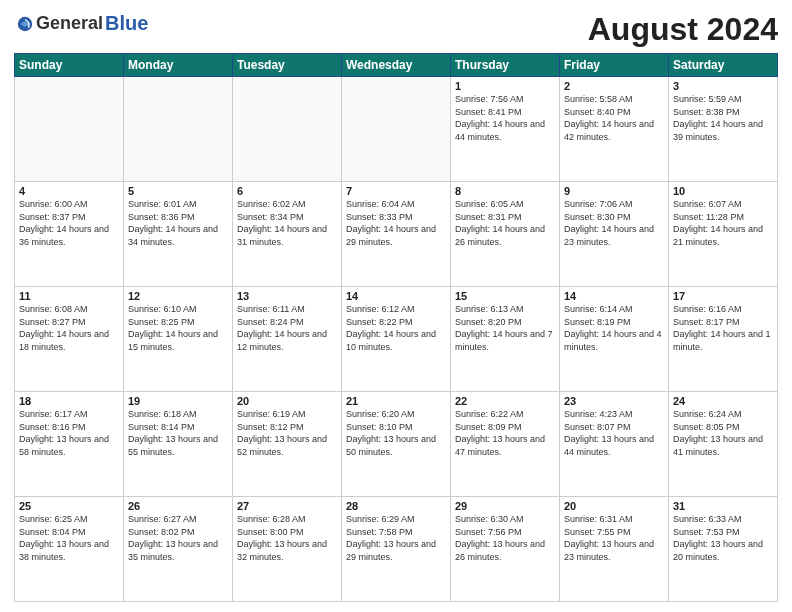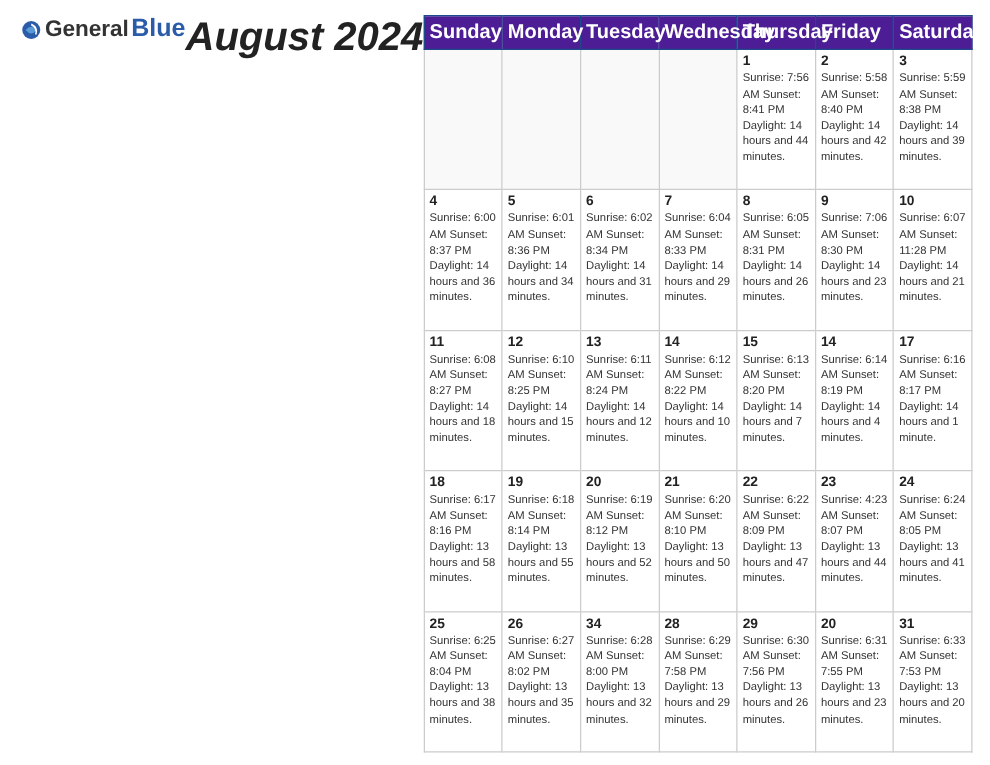--- a/index.html
+++ b/index.html
@@ -8,20 +8,21 @@
       background: #fff;
       width: 792px;
       height: 612px;
       overflow: hidden;
     }
     .page {
       width: 792px;
       height: 612px;
       padding: 12px 14px 10px 14px;
       display: flex;
+      flex-direction: column;
     }
     .header {
       display: flex;
       justify-content: space-between;
       align-items: flex-start;
       margin-bottom: 6px;
     }
     .logo {
       display: flex;
       flex-direction: column;
@@ -42,43 +43,42 @@
       font-weight: bold;
       color: #2a5caa;
     }
     .logo-icon {
       width: 18px;
       height: 18px;
       margin-left: 2px;
     }
     .title-block {
       text-align: right;
-      font-style: italic;
     }
     .month-title {
       font-size: 32px;
       font-weight: bold;
       color: #222;
       line-height: 1.1;
     }
     .location-title {
       font-size: 15px;
       color: #444;
     }
     .calendar {
       flex: 1;
       border: 1px solid #ccc;
       border-collapse: collapse;
       width: 100%;
       table-layout: fixed;
     }
     .calendar th {
-      background: #4c1d95;
+      background: #0f766e;
       color: #fff;
-      font-size: 16px;
+      font-size: 12px;
       font-weight: bold;
       padding: 4px 4px;
       text-align: left;
       border: 1px solid #1e4a8a;
     }
     .calendar td {
       border: 1px solid #ccc;
       vertical-align: top;
       padding: 3px 4px;
       font-size: 9.5px;
@@ -329,21 +329,21 @@
 and 38 minutes.</div>
           </td>
           <td>
             <span class="day-num">26</span>
             <div class="day-info">Sunrise: 6:27 AM
 Sunset: 8:02 PM
 Daylight: 13 hours
 and 35 minutes.</div>
           </td>
           <td>
-            <span class="day-num">34</span>
+            <span class="day-num">27</span>
             <div class="day-info">Sunrise: 6:28 AM
 Sunset: 8:00 PM
 Daylight: 13 hours
 and 32 minutes.</div>
           </td>
           <td>
             <span class="day-num">28</span>
             <div class="day-info">Sunrise: 6:29 AM
 Sunset: 7:58 PM
 Daylight: 13 hours

